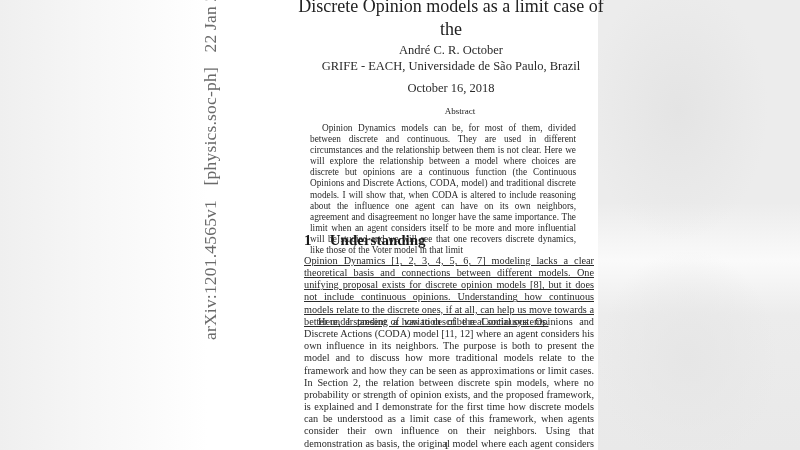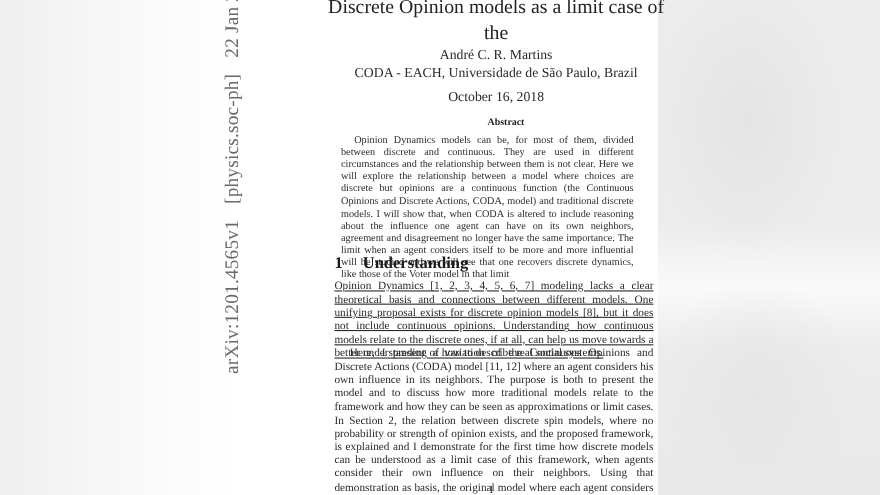--- a/index.html
+++ b/index.html
@@ -32,21 +32,21 @@
   .arxiv-stamp span { margin-right:10px; }
   .title {
     position:absolute; left:286px; top:-5px; width:330px;
     text-align:center; font-size:18px; line-height:23px; color:#222;
   }
   .author { position:absolute; left:286px; top:42px; width:330px; text-align:center; font-size:12.5px; line-height:16px; color:#2a2a2a; }
   .affil  { position:absolute; left:286px; top:58px; width:330px; text-align:center; font-size:12.5px; line-height:16px; color:#2a2a2a; }
   .date   { position:absolute; left:286px; top:80px; width:330px; text-align:center; font-size:12.5px; line-height:16px; color:#2a2a2a; }
   .abstract-heading {
     position:absolute; left:320px; top:106px; width:280px; text-align:center;
-    font-size:9px; font-weight:bold; color:#222;
+    font-size:9px; font-weight:normal; color:#222;
   }
   .abstract-body {
     position:absolute; left:310px; top:123px; width:266px;
     font-size:9.3px; line-height:11.1px; text-align:justify; text-indent:12px; color:#2a2a2a;
   }
   .section-heading {
     position:absolute; left:304px; top:232px; font-size:15px; font-weight:bold; color:#1a1a1a;
   }
   .section-heading .num { display:inline-block; width:22px; }
   .body-para {
@@ -69,22 +69,22 @@
 <div class="arxiv-stamp">
   <span>arXiv:1201.4565v1</span>
   <span>[physics.soc-ph]</span>
   <span>22 Jan 2012</span>
 </div>
 
 <div class="title">
   <div>Discrete Opinion models as a limit case of the</div>
 </div>
 
-<div class="author">André C. R. Martins</div>
-<div class="affil">CODA - EACH, Universidade de São Paulo, Brazil</div>
+<div class="author">André C. R. October</div>
+<div class="affil">GRIFE - EACH, Universidade de São Paulo, Brazil</div>
 <div class="date">October 16, 2018</div>
 
 <div class="abstract-heading">Abstract</div>
 <div class="abstract-body">Opinion Dynamics models can be, for most of them, divided between discrete and continuous. They are used in different circumstances and the relationship between them is not clear. Here we will explore the relationship between a model where choices are discrete but opinions are a continuous function (the Continuous Opinions and Discrete Actions, CODA, model) and traditional discrete models. I will show that, when CODA is altered to include reasoning about the influence one agent can have on its own neighbors, agreement and disagreement no longer have the same importance. The limit when an agent considers itself to be more and more influential will be studied and we will see that one recovers discrete dynamics, like those of the Voter model in that limit</div>
 
 <div class="section-heading">
   <span class="num">1</span>
   <span>Understanding</span>
 </div>
 

